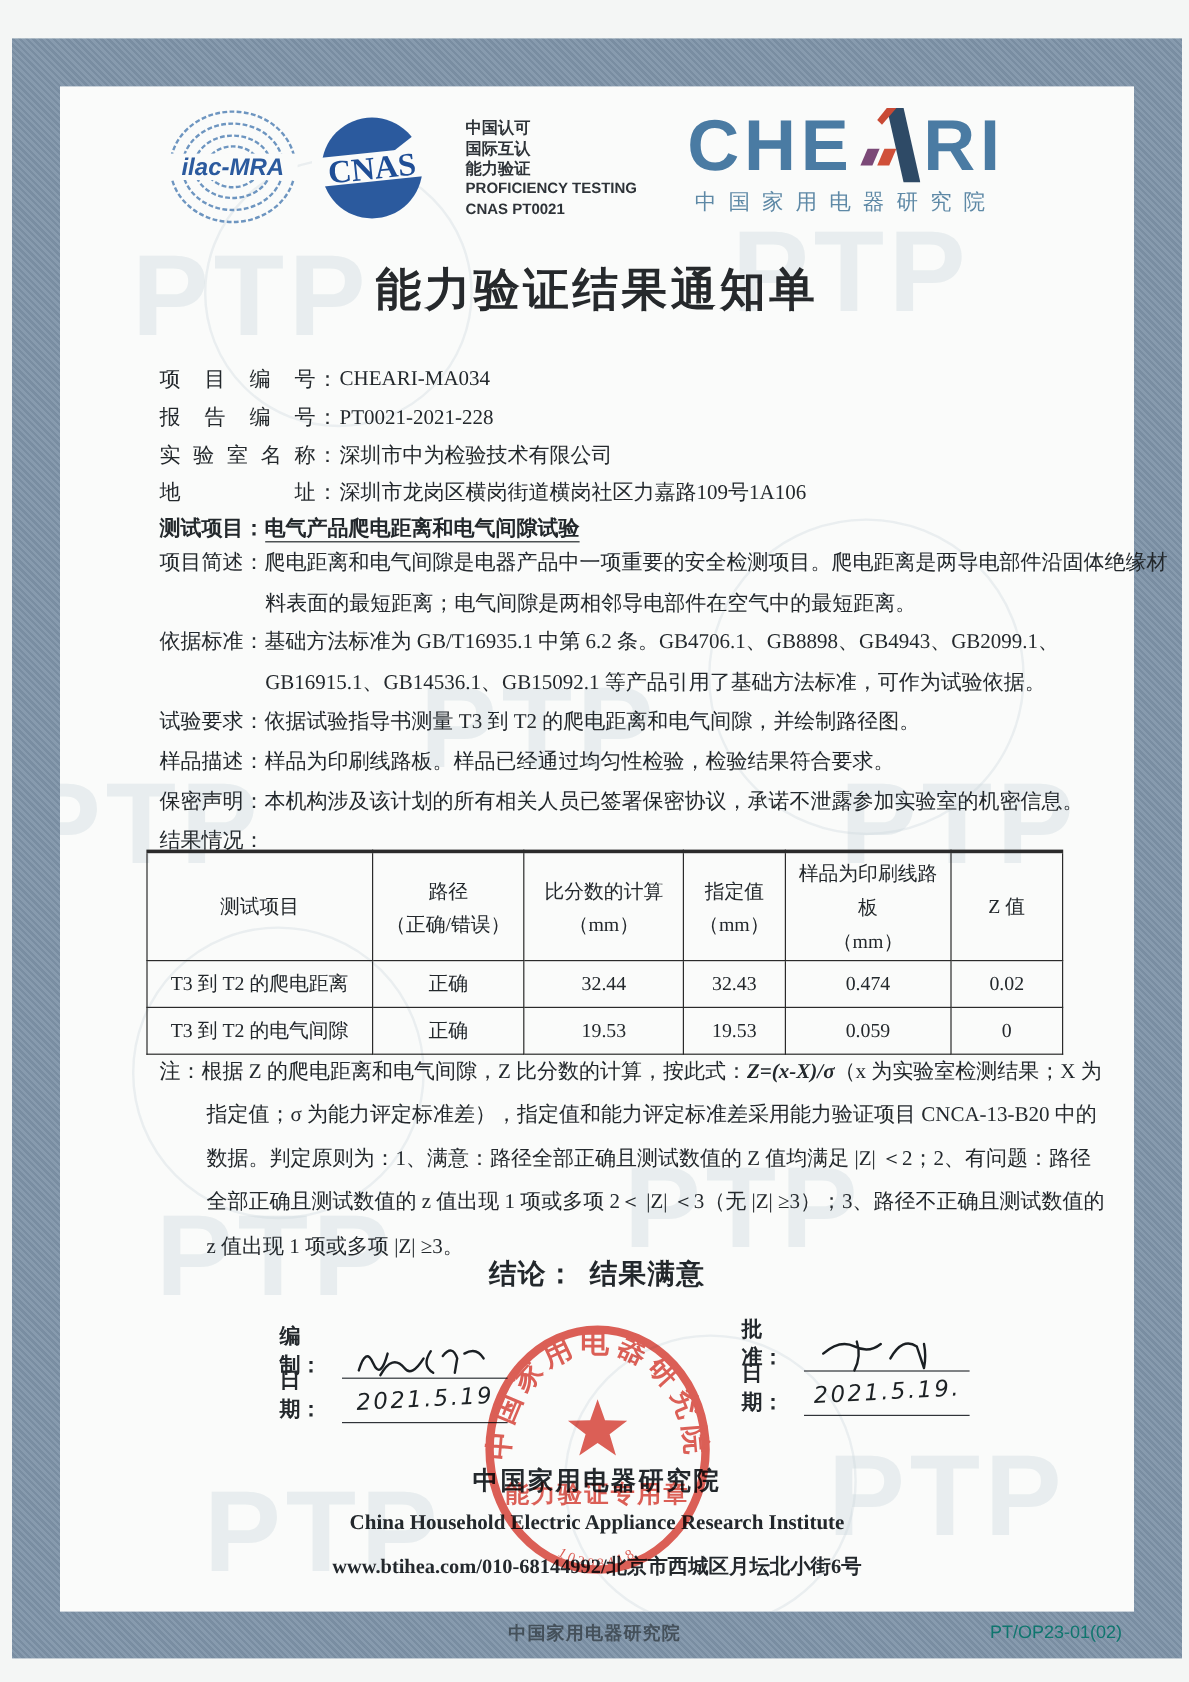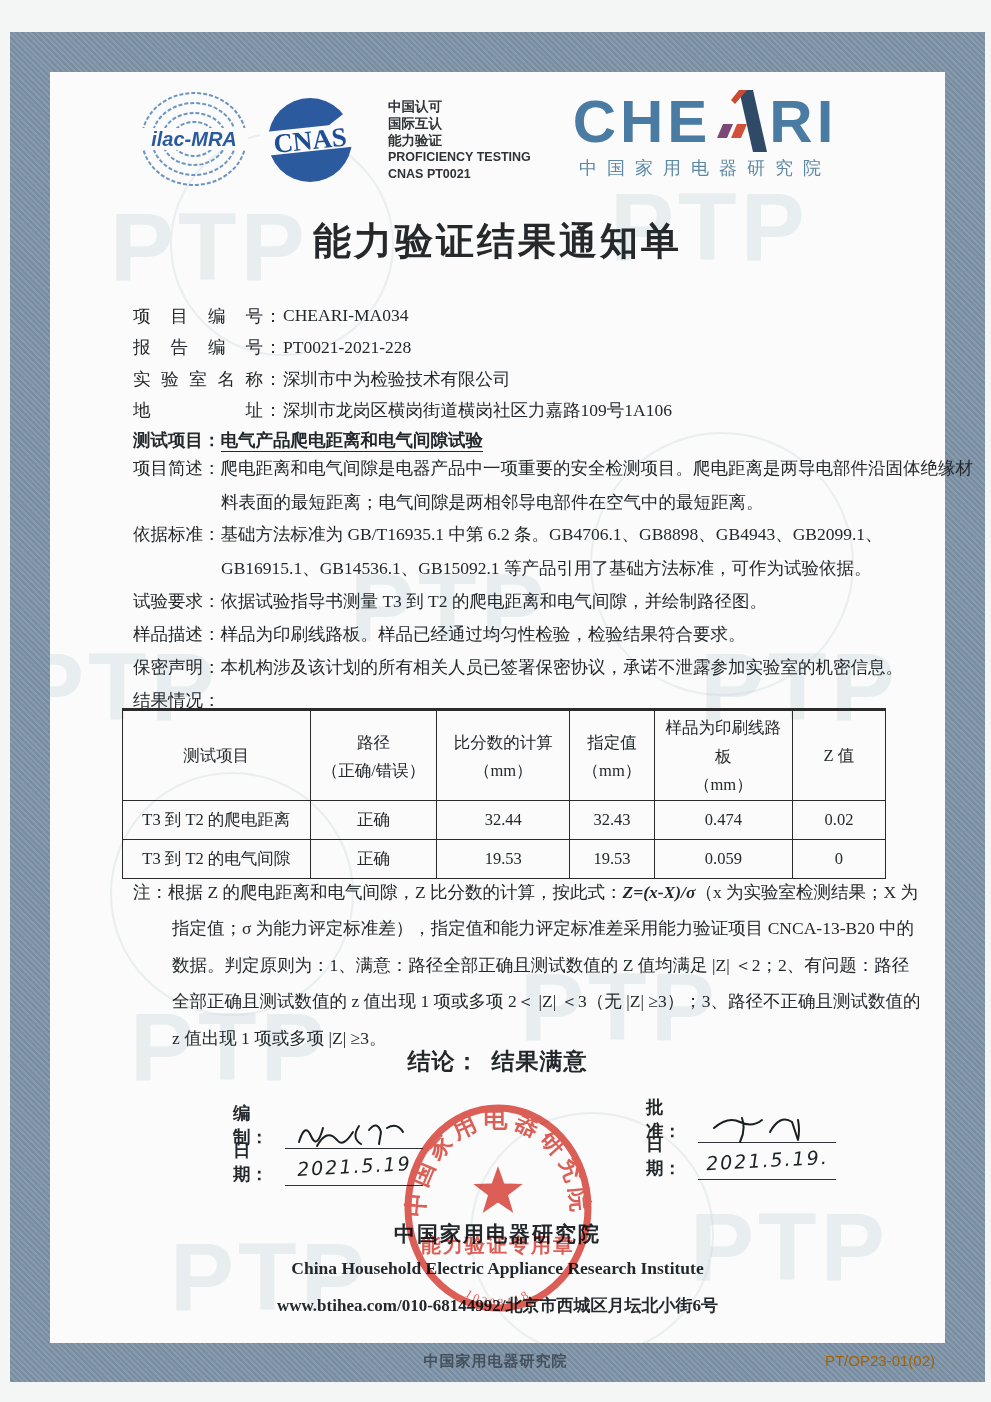--- a/index.html
+++ b/index.html
@@ -3,21 +3,21 @@
 <meta charset="utf-8">
 <style>
   html,body{margin:0;padding:0;background:#e9ecec;}
   .page{position:relative;width:991px;height:1402px;background:#f4f6f5;overflow:hidden;
         font-family:"Liberation Serif","DejaVu Serif",serif;color:#23282c;}
   .frame{position:absolute;left:10px;top:32px;width:975px;height:1350px;background:#7e93a8;
          background-image:repeating-linear-gradient(45deg,rgba(255,255,255,.07) 0 2px,rgba(0,0,0,.04) 2px 4px);}
   .paper{position:absolute;left:50px;top:72px;width:895px;height:1271px;background:#fafbfa;}
   .footer-center{position:absolute;top:1352px;left:0;width:991px;text-align:center;
                  font-size:15px;font-weight:bold;color:#44505a;letter-spacing:1px;}
-  .footer-right{position:absolute;top:1352px;right:56px;font-size:15px;color:#a16207;
+  .footer-right{position:absolute;top:1352px;right:56px;font-size:15px;color:#0f766e;
                 font-family:"Liberation Sans","DejaVu Sans",sans-serif;}
   
   .wm{position:absolute;inset:0;overflow:hidden;pointer-events:none;}
   .wm-ptp{position:absolute;font-family:"Liberation Sans",sans-serif;font-weight:bold;
           font-size:96px;color:rgba(203,215,221,.38);letter-spacing:4px;}
   .wm-ring{position:absolute;border:2px solid rgba(203,215,221,.35);border-radius:50%;}
   .content{position:absolute;inset:0;}
   
   .logo-ilac{position:absolute;left:88px;top:18px;font-style:italic;}
   .logo-cnas{position:absolute;left:210px;top:24px;}
@@ -56,21 +56,21 @@
   .note{position:absolute;left:83px;top:784px;width:754px;font-size:17.5px;line-height:36.5px;
         padding-left:39px;text-indent:-39px;}
   .note-formula{font-weight:bold;font-style:italic;}
   
   .conclusion{position:absolute;top:974px;left:0;width:895px;text-align:center;font-size:23px;
               font-weight:bold;letter-spacing:1px;}
   .conclusion .gap{display:inline-block;width:12px;}
   
   .sig-group{position:absolute;font-size:17.5px;font-weight:bold;}
   .sig-prepared{left:183px;top:1040px;}
-  .sig-approved{left:596px;top:1034px;}
+  .sig-approved{left:568px;top:1034px;}
   .sig-row{display:flex;align-items:flex-end;height:37px;}
   .sig-label{width:52px;}
   .sig-line{display:inline-block;width:138px;border-bottom:1.2px solid #2f3338;height:30px;
             position:relative;text-align:center;}
   .sig-date{font-family:"DejaVu Sans",sans-serif;font-weight:normal;font-style:italic;
             font-size:19px;color:#1c2124;display:inline-block;transform:rotate(-3deg);letter-spacing:2px;}
   .sig-scribble{position:absolute;left:8px;bottom:-4px;}
   
   .stamp{position:absolute;left:350px;top:1028px;opacity:.8;mix-blend-mode:multiply;z-index:3;}
   

